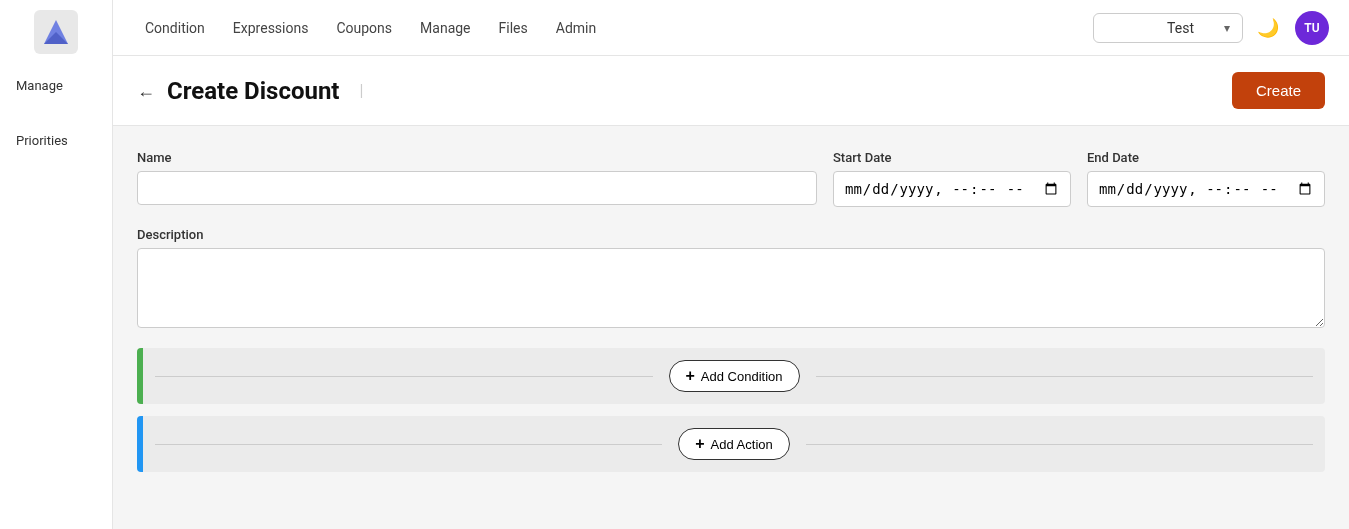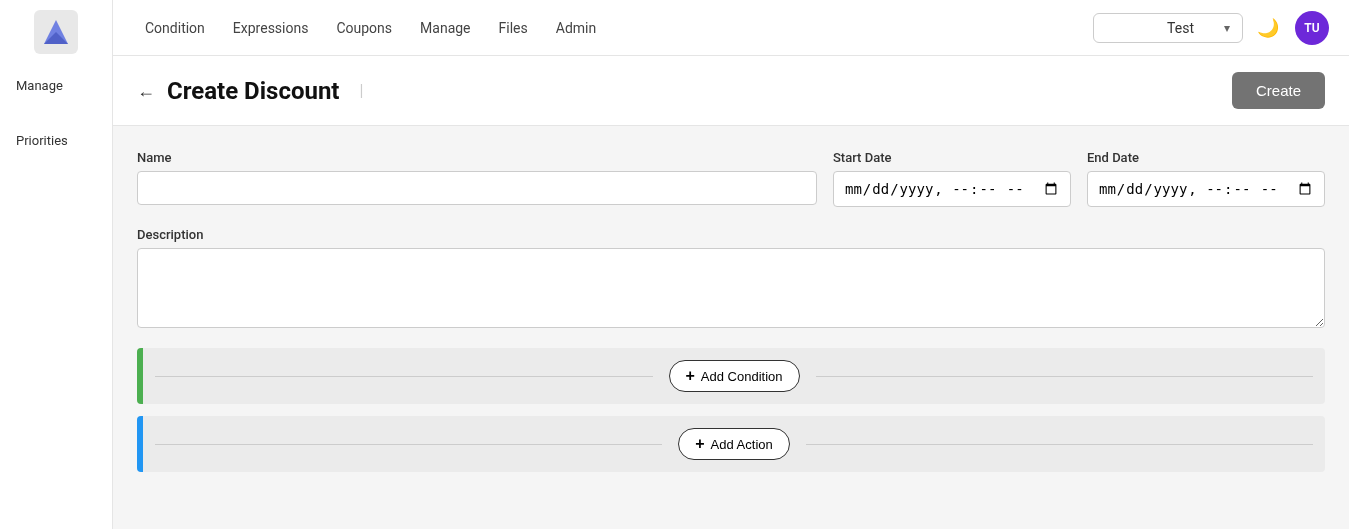--- a/index.html
+++ b/index.html
@@ -147,21 +147,21 @@
     .page-title {
       font-size: 24px;
       font-weight: 700;
       color: #111;
     }
     .page-title-divider {
       color: #ccc;
       margin-left: 8px;
     }
     .create-btn {
-      background: #737373;
+      background: #c2410c;
       color: #fff;
       border: none;
       border-radius: 6px;
       padding: 10px 24px;
       font-size: 15px;
       font-weight: 500;
       cursor: pointer;
     }
 
     

